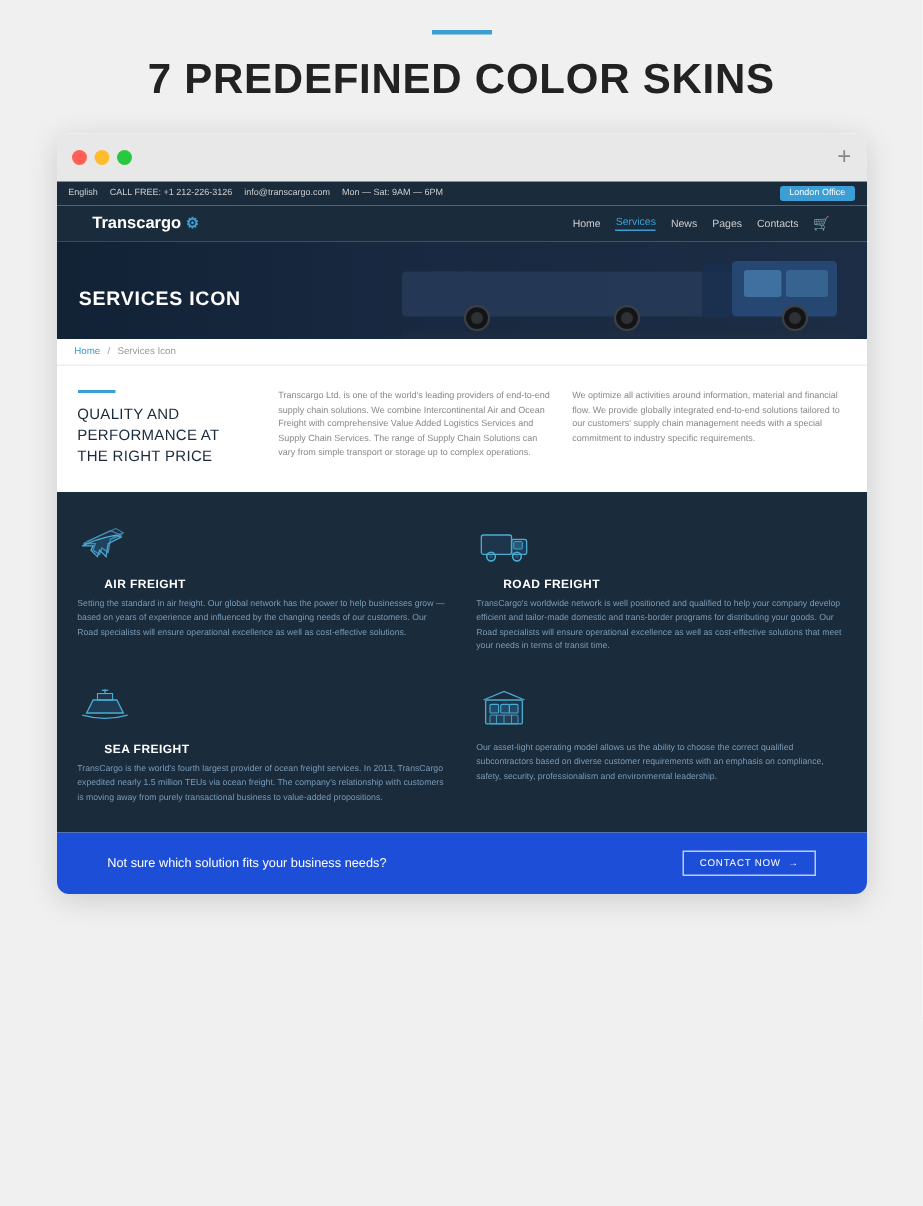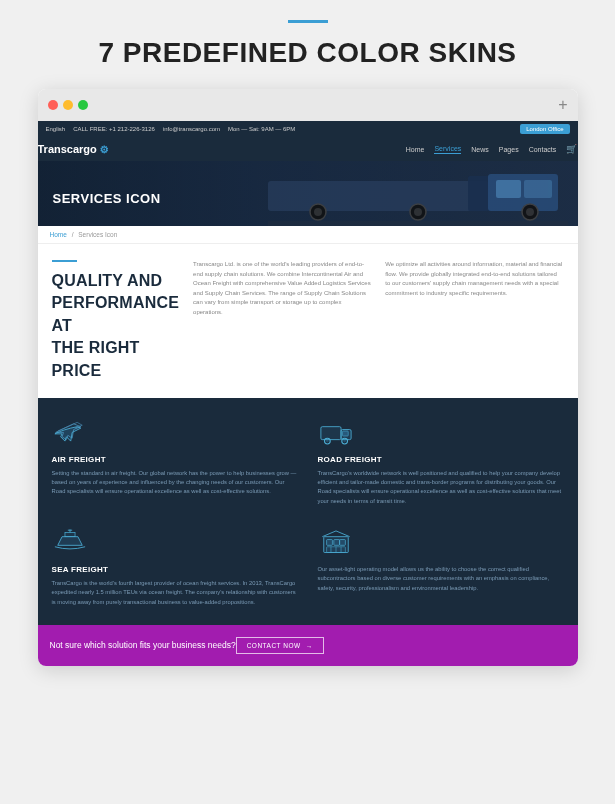--- a/index.html
+++ b/index.html
@@ -101,21 +101,21 @@
     }
 
     .topbar-item {
       color: #ccc;
       font-size: 6px;
     }
 
     
     .site-navbar {
       background: #1a2b3c;
-      padding: 6px 0;
+      padding: 6px 24px;
       display: flex;
       align-items: center;
       justify-content: space-between;
     }
 
     .site-logo {
       color: #fff;
       font-size: 11px;
       font-weight: 700;
       display: flex;
@@ -202,22 +202,22 @@
     }
 
     .content-accent {
       width: 25px;
       height: 2px;
       background: #3b9ed4;
       margin-bottom: 8px;
     }
 
     .content-heading {
-      font-size: 16px;
-      font-weight: 700;
+      font-size: 10px;
+      font-weight: 400;
       color: #1a2b3c;
       line-height: 1.4;
       text-transform: uppercase;
       letter-spacing: 0.2px;
     }
 
     .content-middle {
       flex: 1;
       font-size: 6px;
       color: #888;
@@ -251,34 +251,36 @@
       height: 30px;
       margin-bottom: 4px;
     }
 
     .service-title {
       font-size: 8px;
       font-weight: 700;
       color: #fff;
       text-transform: uppercase;
       letter-spacing: 0.3px;
+      margin-left: 18px;
     }
 
     .service-desc {
       font-size: 5.8px;
       color: #7a9ab5;
       line-height: 1.6;
     }
 
     
     .cta-bar {
-      background: #a21caf;
-      padding: 12px 12px;
-      display: flex;
-      align-items: center;
+      background: #1d4ed8;
+      padding: 12px 34px;
+      display: flex;
+      align-items: center;
+      justify-content: space-between;
     }
 
     .cta-text {
       color: #fff;
       font-size: 8.5px;
       font-weight: 400;
     }
 
     .cta-button {
       border: 1px solid rgba(255,255,255,0.7);

